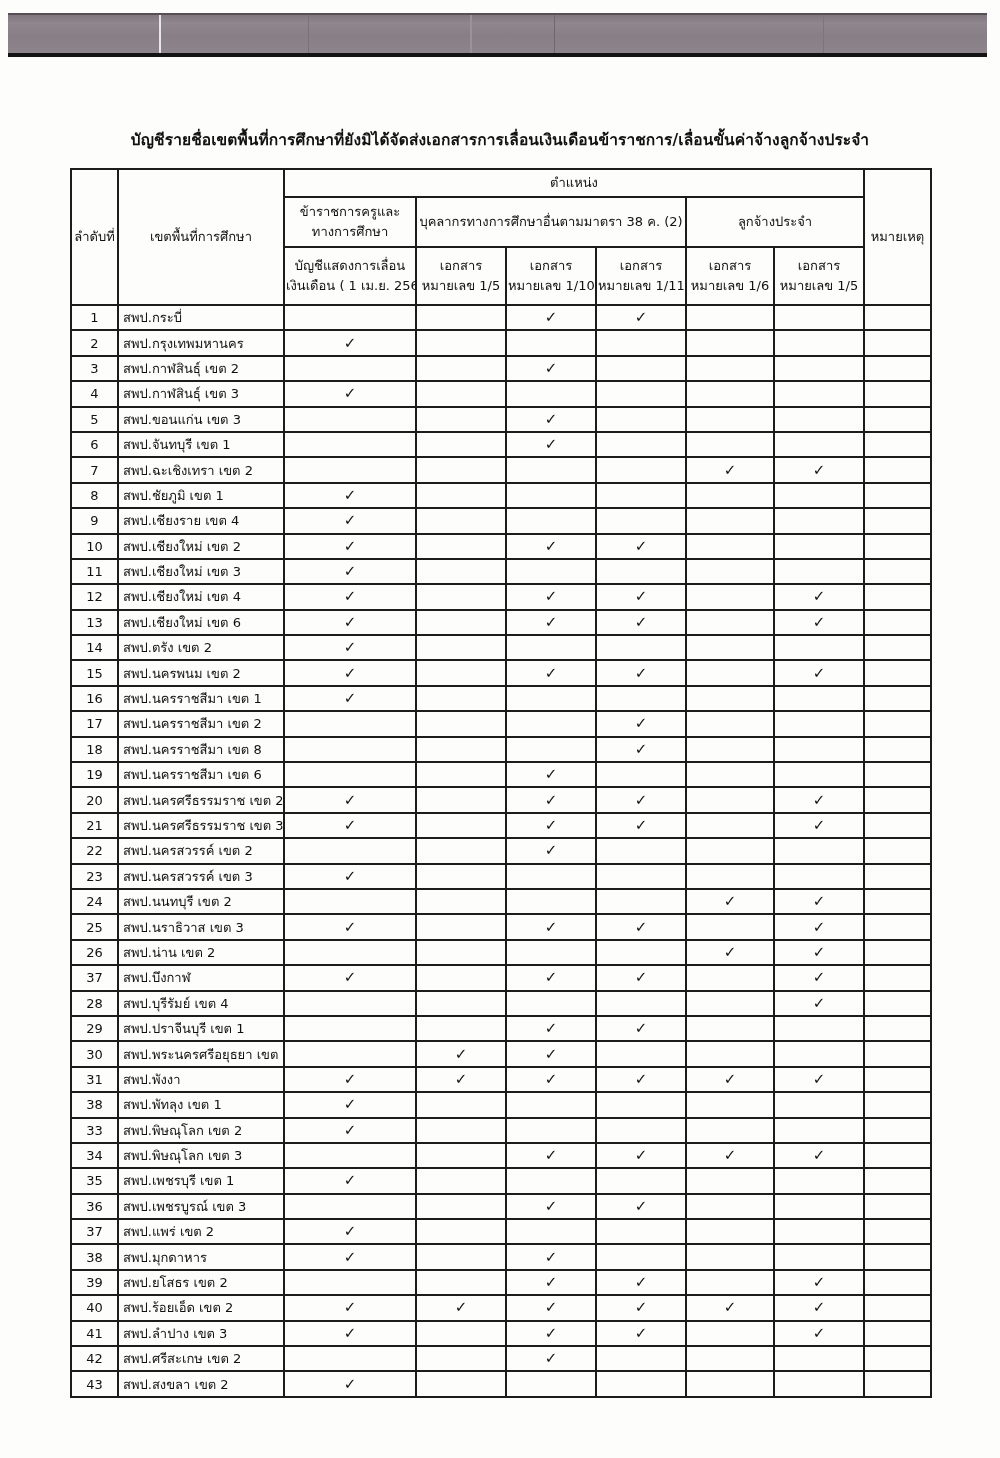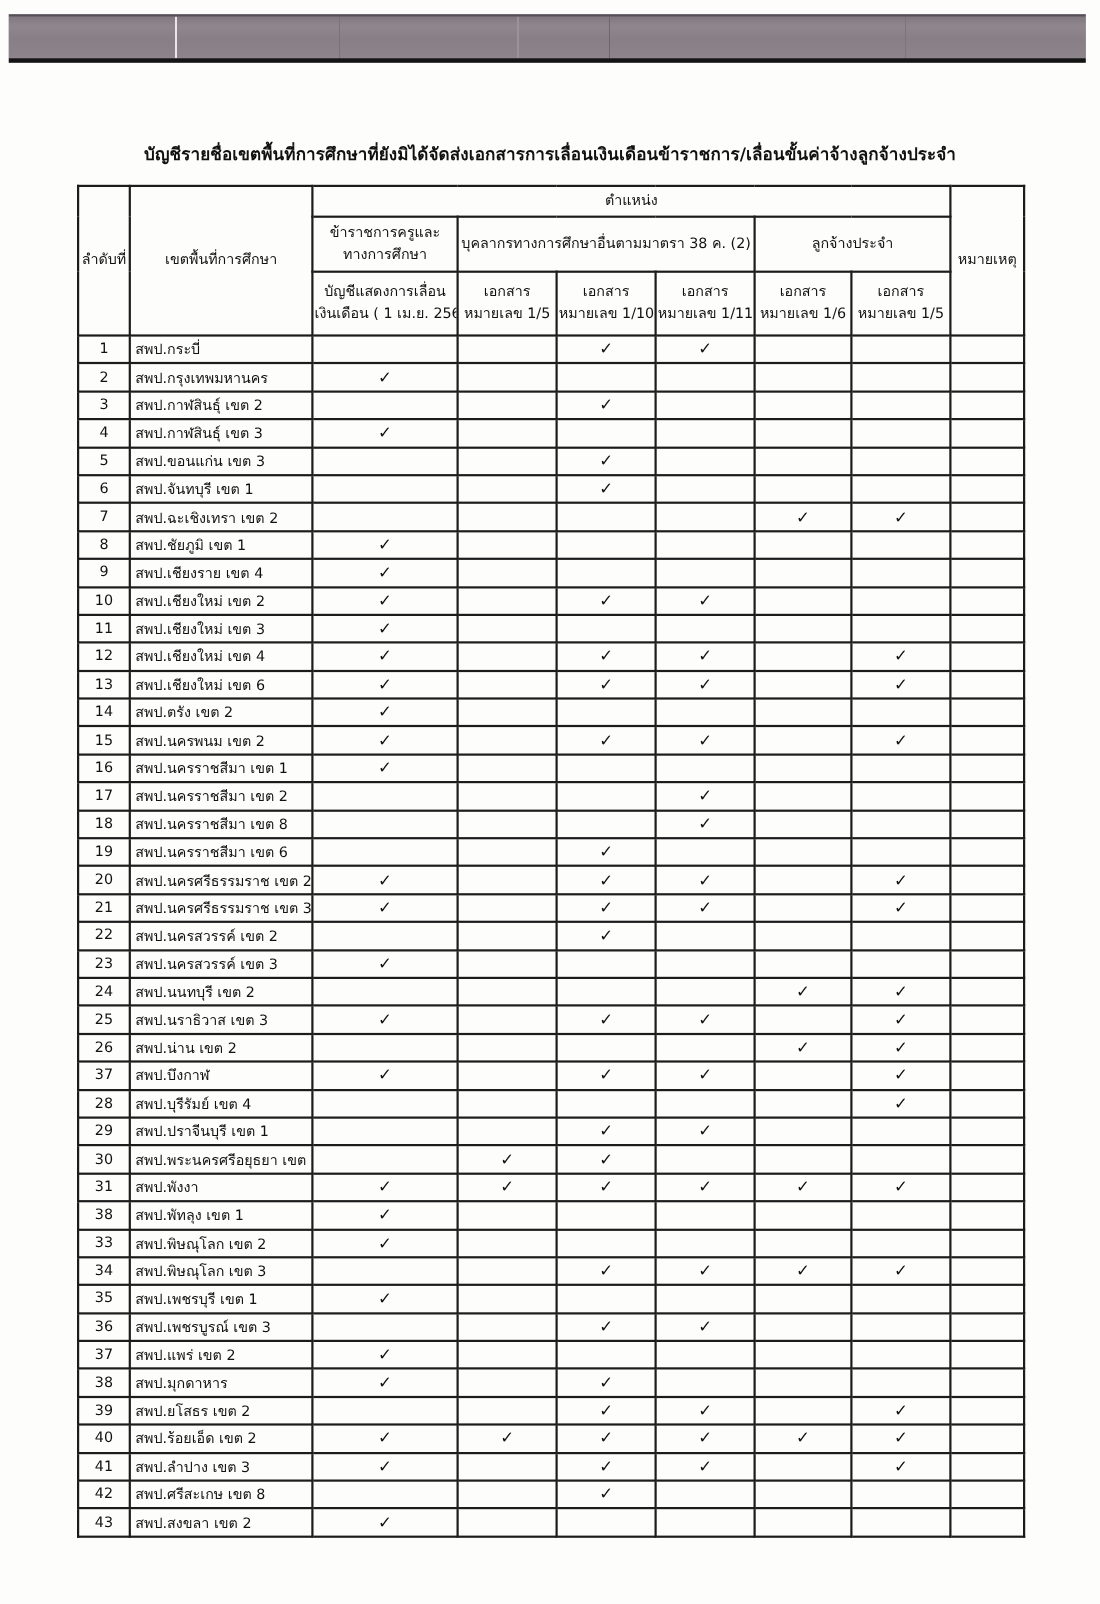--- a/index.html
+++ b/index.html
@@ -588,21 +588,21 @@
       <td class="check-cell">✓</td>
       <td class="check-cell"></td>
       <td class="check-cell">✓</td>
       <td class="check-cell">✓</td>
       <td class="check-cell"></td>
       <td class="check-cell">✓</td>
       <td></td>
     </tr>
         <tr>
       <td>42</td>
-      <td class="area">สพป.ศรีสะเกษ เขต 8</td>
+      <td class="area">สพป.ศรีสะเกษ เขต 2</td>
       <td class="check-cell"></td>
       <td class="check-cell"></td>
       <td class="check-cell">✓</td>
       <td class="check-cell"></td>
       <td class="check-cell"></td>
       <td class="check-cell"></td>
       <td></td>
     </tr>
         <tr>
       <td>43</td>

